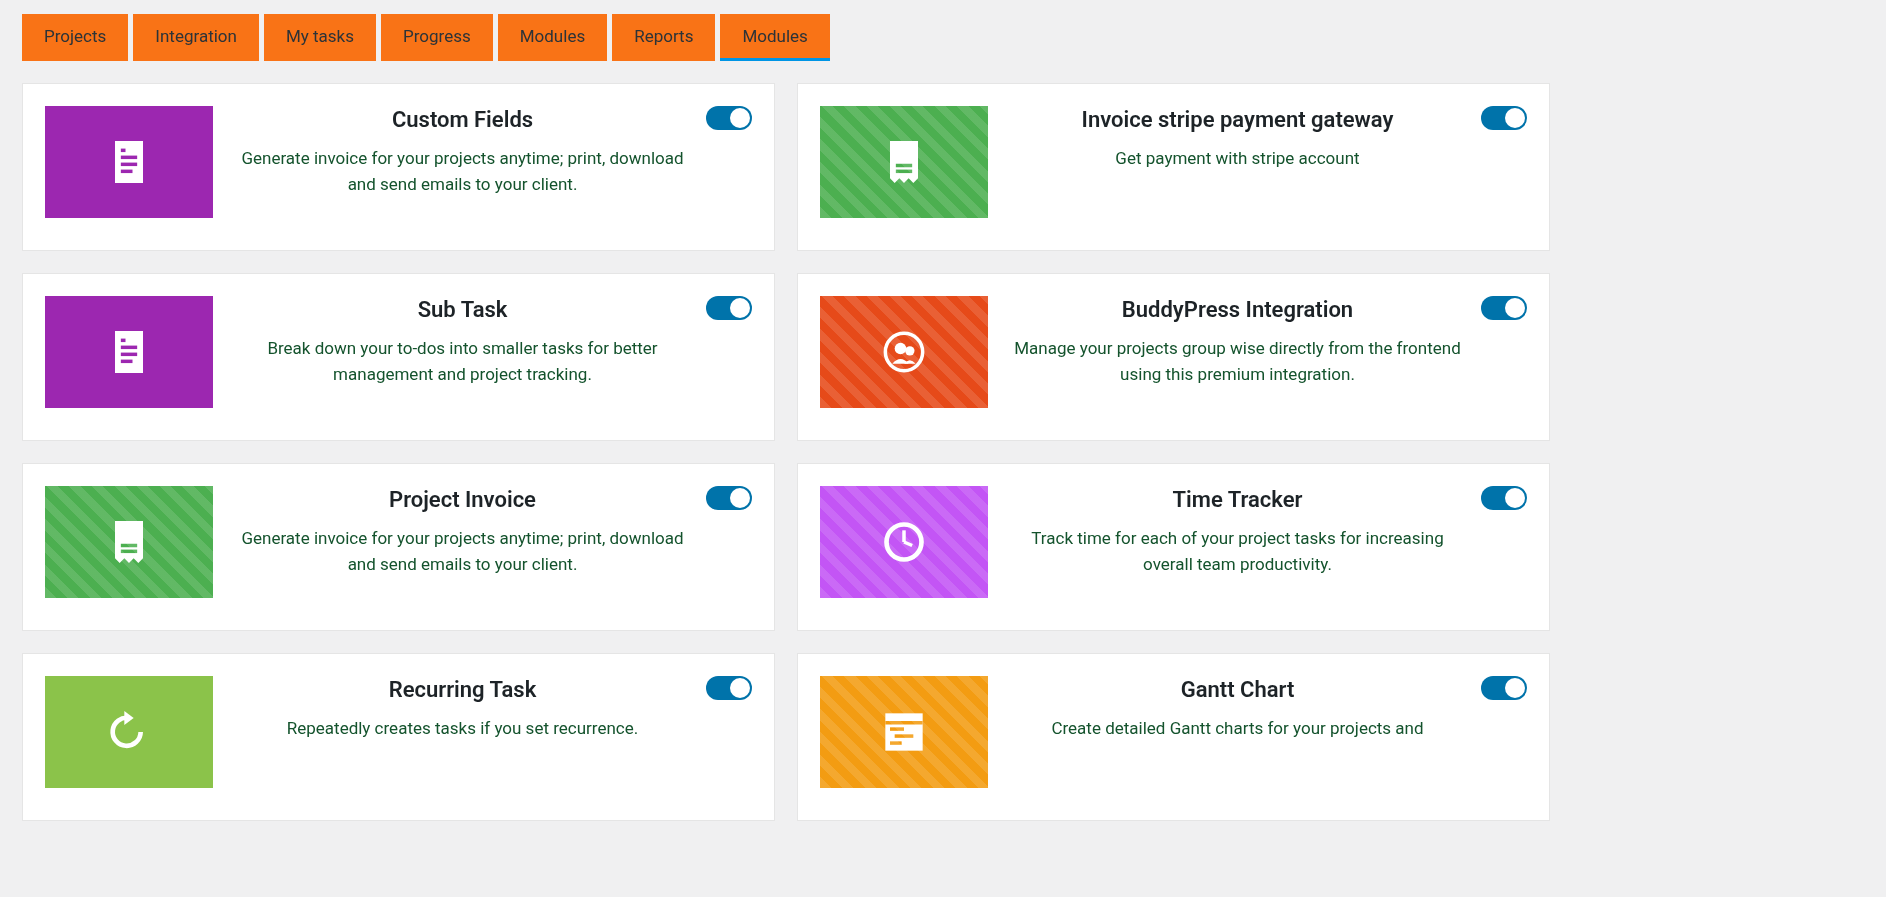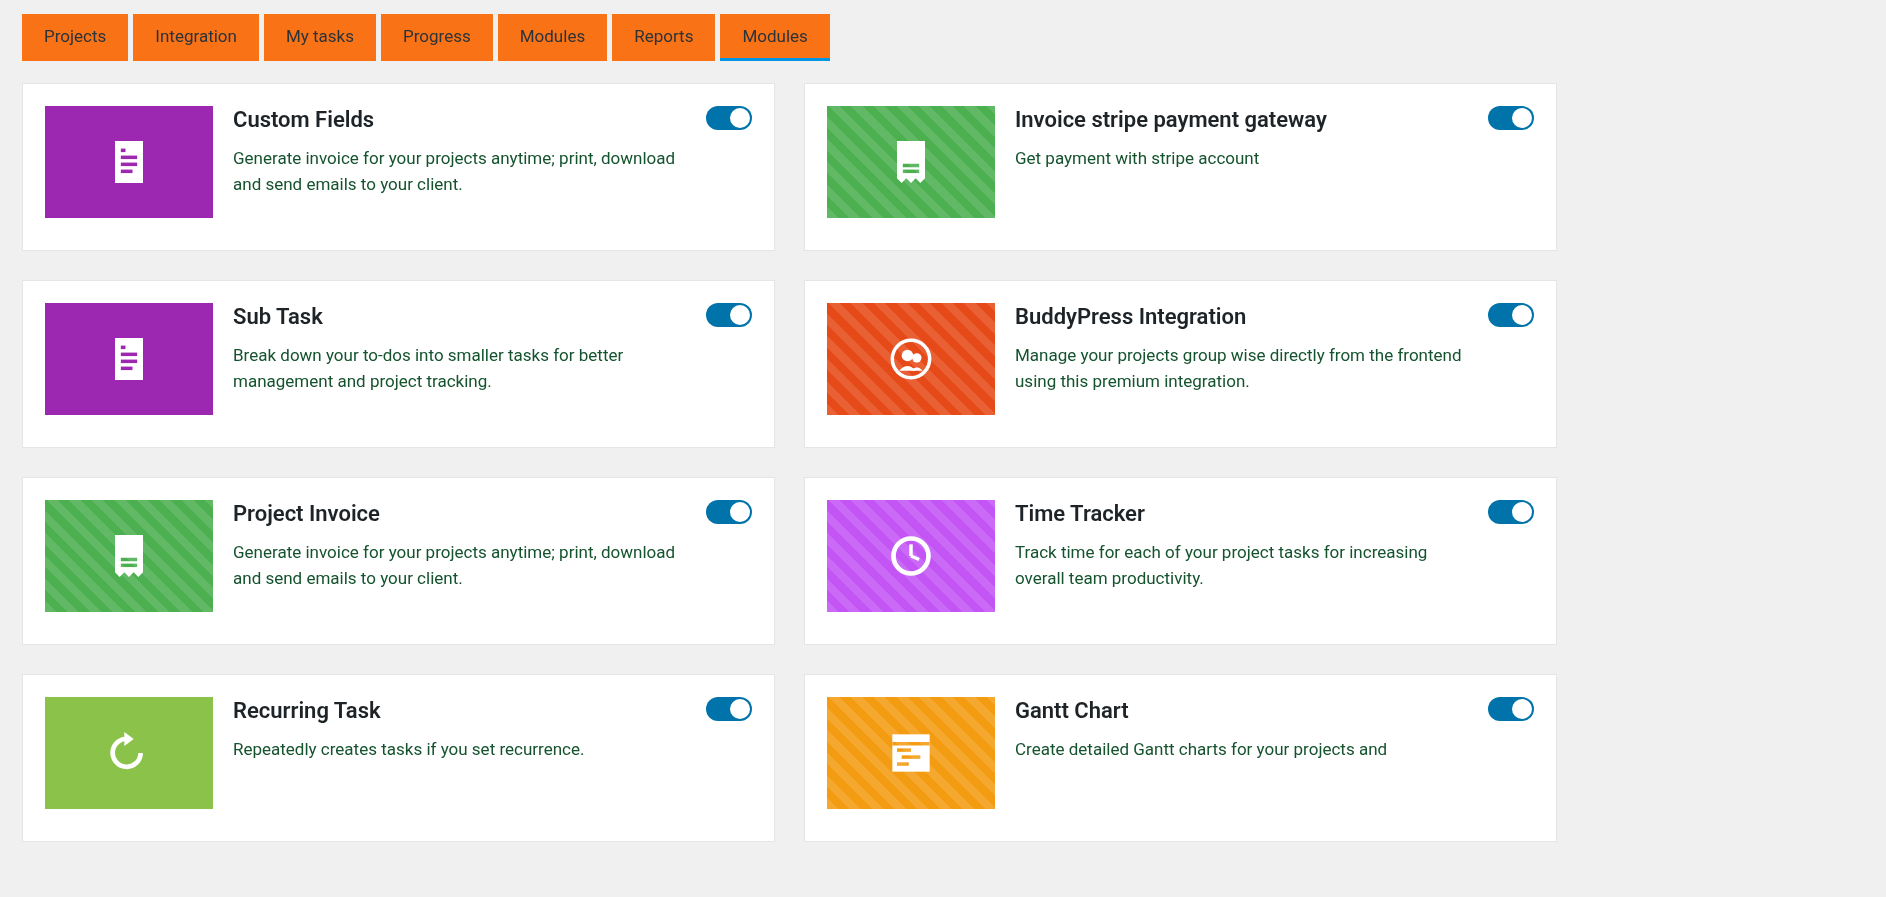--- a/index.html
+++ b/index.html
@@ -1,21 +1,21 @@
 <!DOCTYPE html>
 <html><head>
 <meta charset="utf-8">
 <style>
   *{box-sizing:border-box;margin:0;padding:0;font-family:-apple-system,BlinkMacSystemFont,"Segoe UI",Roboto,Helvetica,Arial,sans-serif;}
   html,body{width:1886px;height:897px;background:#f0f0f1;}
   .page{padding:0 0 0 22px;}
   .tabs{display:flex;gap:5px;padding-top:14px;}
   .tab{background:#f97316;color:#2c3338;font-size:17px;padding:12px 22px;cursor:pointer;}
   .tab.active{background:#f97316;border-bottom:3px solid #0095e5;}
-  .grid{display:grid;grid-template-columns:753px 753px;gap:29px;padding:22px 8px 0 0;}
+  .grid{display:grid;grid-template-columns:753px 753px;gap:22px;padding:22px 8px 0 0;text-align:center;}
   .card{background:#fff;border:1px solid #e5e5e5;display:flex;align-items:flex-start;padding:22px;gap:20px;position:relative;min-height:168px;}
   .thumb{width:168px;height:112px;flex:0 0 168px;display:flex;align-items:center;justify-content:center;color:#fff;position:relative;}
   .thumb svg{width:56px;height:56px;}
   .body{flex:1;display:flex;flex-direction:column;gap:10px;padding-right:60px;}
   .title{font-size:22px;font-weight:600;color:#1d2327;line-height:1.3;}
   .desc{font-size:17px;color:#14532d;line-height:1.55;}
   .toggle{position:absolute;right:22px;top:22px;width:46px;height:24px;border-radius:999px;background:#0073aa;display:flex;align-items:center;justify-content:flex-end;padding:2px;cursor:pointer;}
   .toggle .knob{width:20px;height:20px;border-radius:50%;background:#fff;}
   
   .hatch::before{content:"";position:absolute;inset:0;background:repeating-linear-gradient(45deg,rgba(255,255,255,0.12) 0 8px,transparent 8px 16px);}

